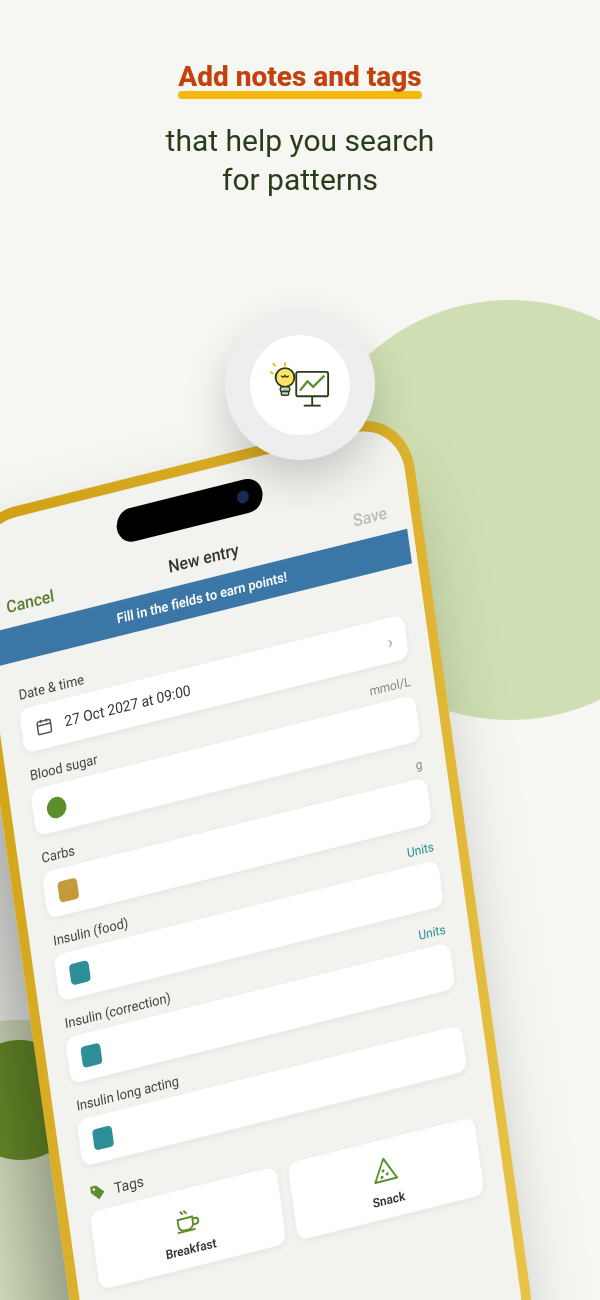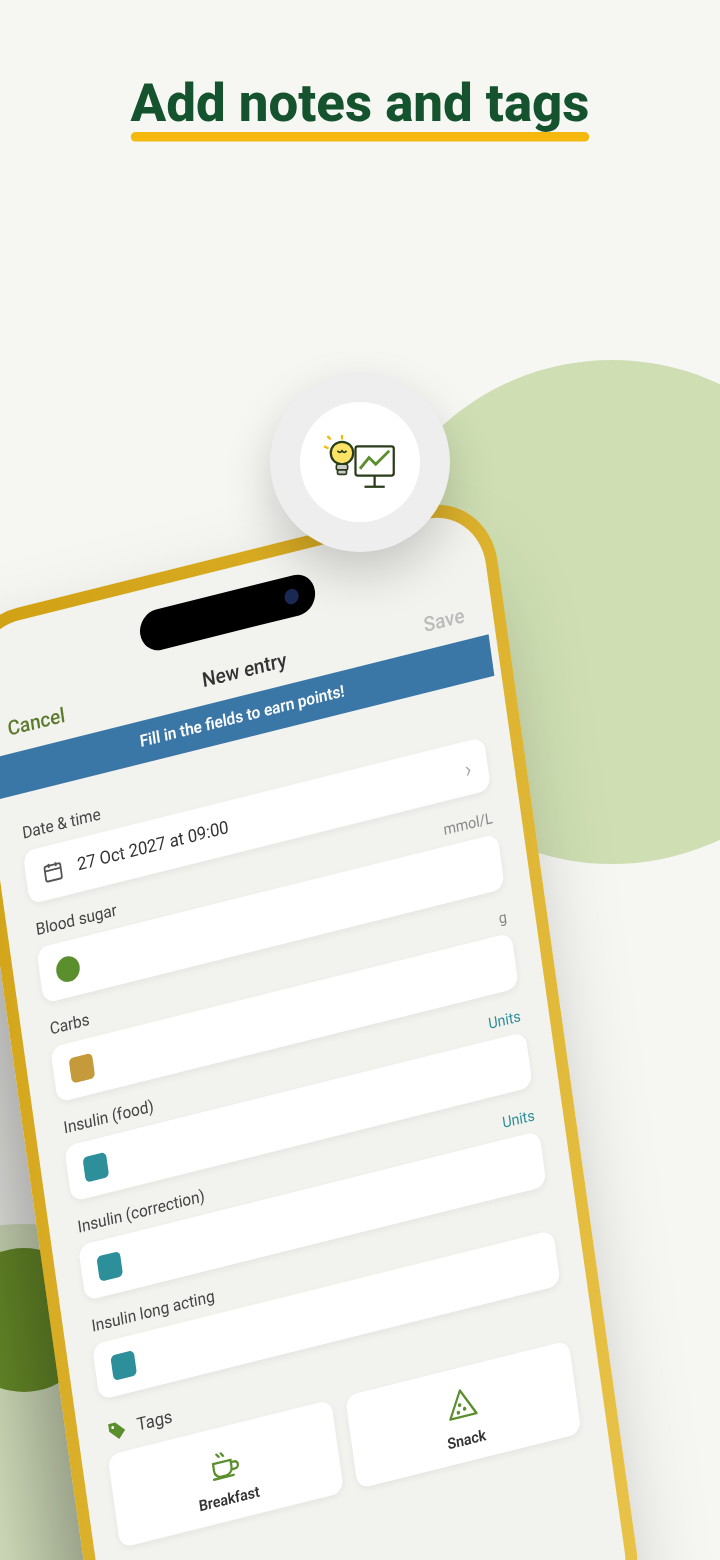--- a/index.html
+++ b/index.html
@@ -8,21 +8,21 @@
 
   
   .circ { position: absolute; border-radius: 50%; }
   .circ-a { width: 420px; height: 420px; background: rgba(135,180,60,0.35); right: -120px; top: 300px; }
   .circ-b { width: 90px; height: 90px; background: #6a8f2a; left: 225px; top: 495px; }
   .circ-c { width: 180px; height: 180px; background: rgba(135,180,60,0.45); left: 60px; top: 740px; }
   .circ-d { width: 360px; height: 360px; background: rgba(135,180,60,0.28); left: -160px; top: 1020px; }
   .circ-e { width: 120px; height: 120px; background: #6a8f2a; left: -40px; top: 1040px; }
 
   .hero { position: relative; text-align: center; padding-top: 60px; z-index: 5; }
-  .hero h1 { font-size: 44px; font-weight: 800; color: #14532d; position: relative; display: inline-block; }
+  .hero h1 { font-size: 28px; font-weight: 800; color: #c2410c; position: relative; display: inline-block; }
   .hero h1::after { content: ""; position: absolute; left: 0; right: 0; bottom: -6px; height: 8px; background: #f4b80e; border-radius: 4px; z-index: -1; }
   .hero p { font-size: 30px; color: #2a3d1a; margin-top: 28px; line-height: 1.3; }
 
   
   .badge { position: absolute; z-index: 6; left: 50%; top: 310px; transform: translateX(-50%); width: 150px; height: 150px; border-radius: 50%; background: #eee; box-shadow: 0 18px 40px rgba(0,0,0,0.18); display: flex; align-items: center; justify-content: center; }
   .badge-inner { width: 100px; height: 100px; border-radius: 50%; background: #fff; display: flex; align-items: center; justify-content: center; }
   .badge-inner svg { width: 60px; height: 60px; }
 
   
   .stage { position: absolute; left: -40px; top: 520px; width: 460px; height: 900px; transform-origin: top left; transform: rotate(-14deg) skewX(-6deg) scaleY(1.05); z-index: 4; }
@@ -62,20 +62,24 @@
 <body>
 
 <div class="circ circ-a"></div>
 <div class="circ circ-b"></div>
 <div class="circ circ-c"></div>
 <div class="circ circ-d"></div>
 <div class="circ circ-e"></div>
 
 <div class="hero">
   <h1>Add notes and tags</h1>
+  <p>
+    <span>that help you search</span><br>
+    <span>for patterns</span>
+  </p>
 </div>
 
 <div class="badge">
   <div class="badge-inner">
     <svg viewBox="0 0 64 64">
       <rect x="28" y="18" width="34" height="26" rx="2" fill="#fff" stroke="#2a3d1a" stroke-width="2"></rect>
       <polyline points="32,38 40,28 46,34 58,22" fill="none" stroke="#5b8f2e" stroke-width="2.5"></polyline>
       <line x1="45" y1="44" x2="45" y2="54" stroke="#2a3d1a" stroke-width="2"></line>
       <line x1="36" y1="54" x2="54" y2="54" stroke="#2a3d1a" stroke-width="2"></line>
       <circle cx="16" cy="24" r="10" fill="#ffe366" stroke="#2a3d1a" stroke-width="2"></circle>

